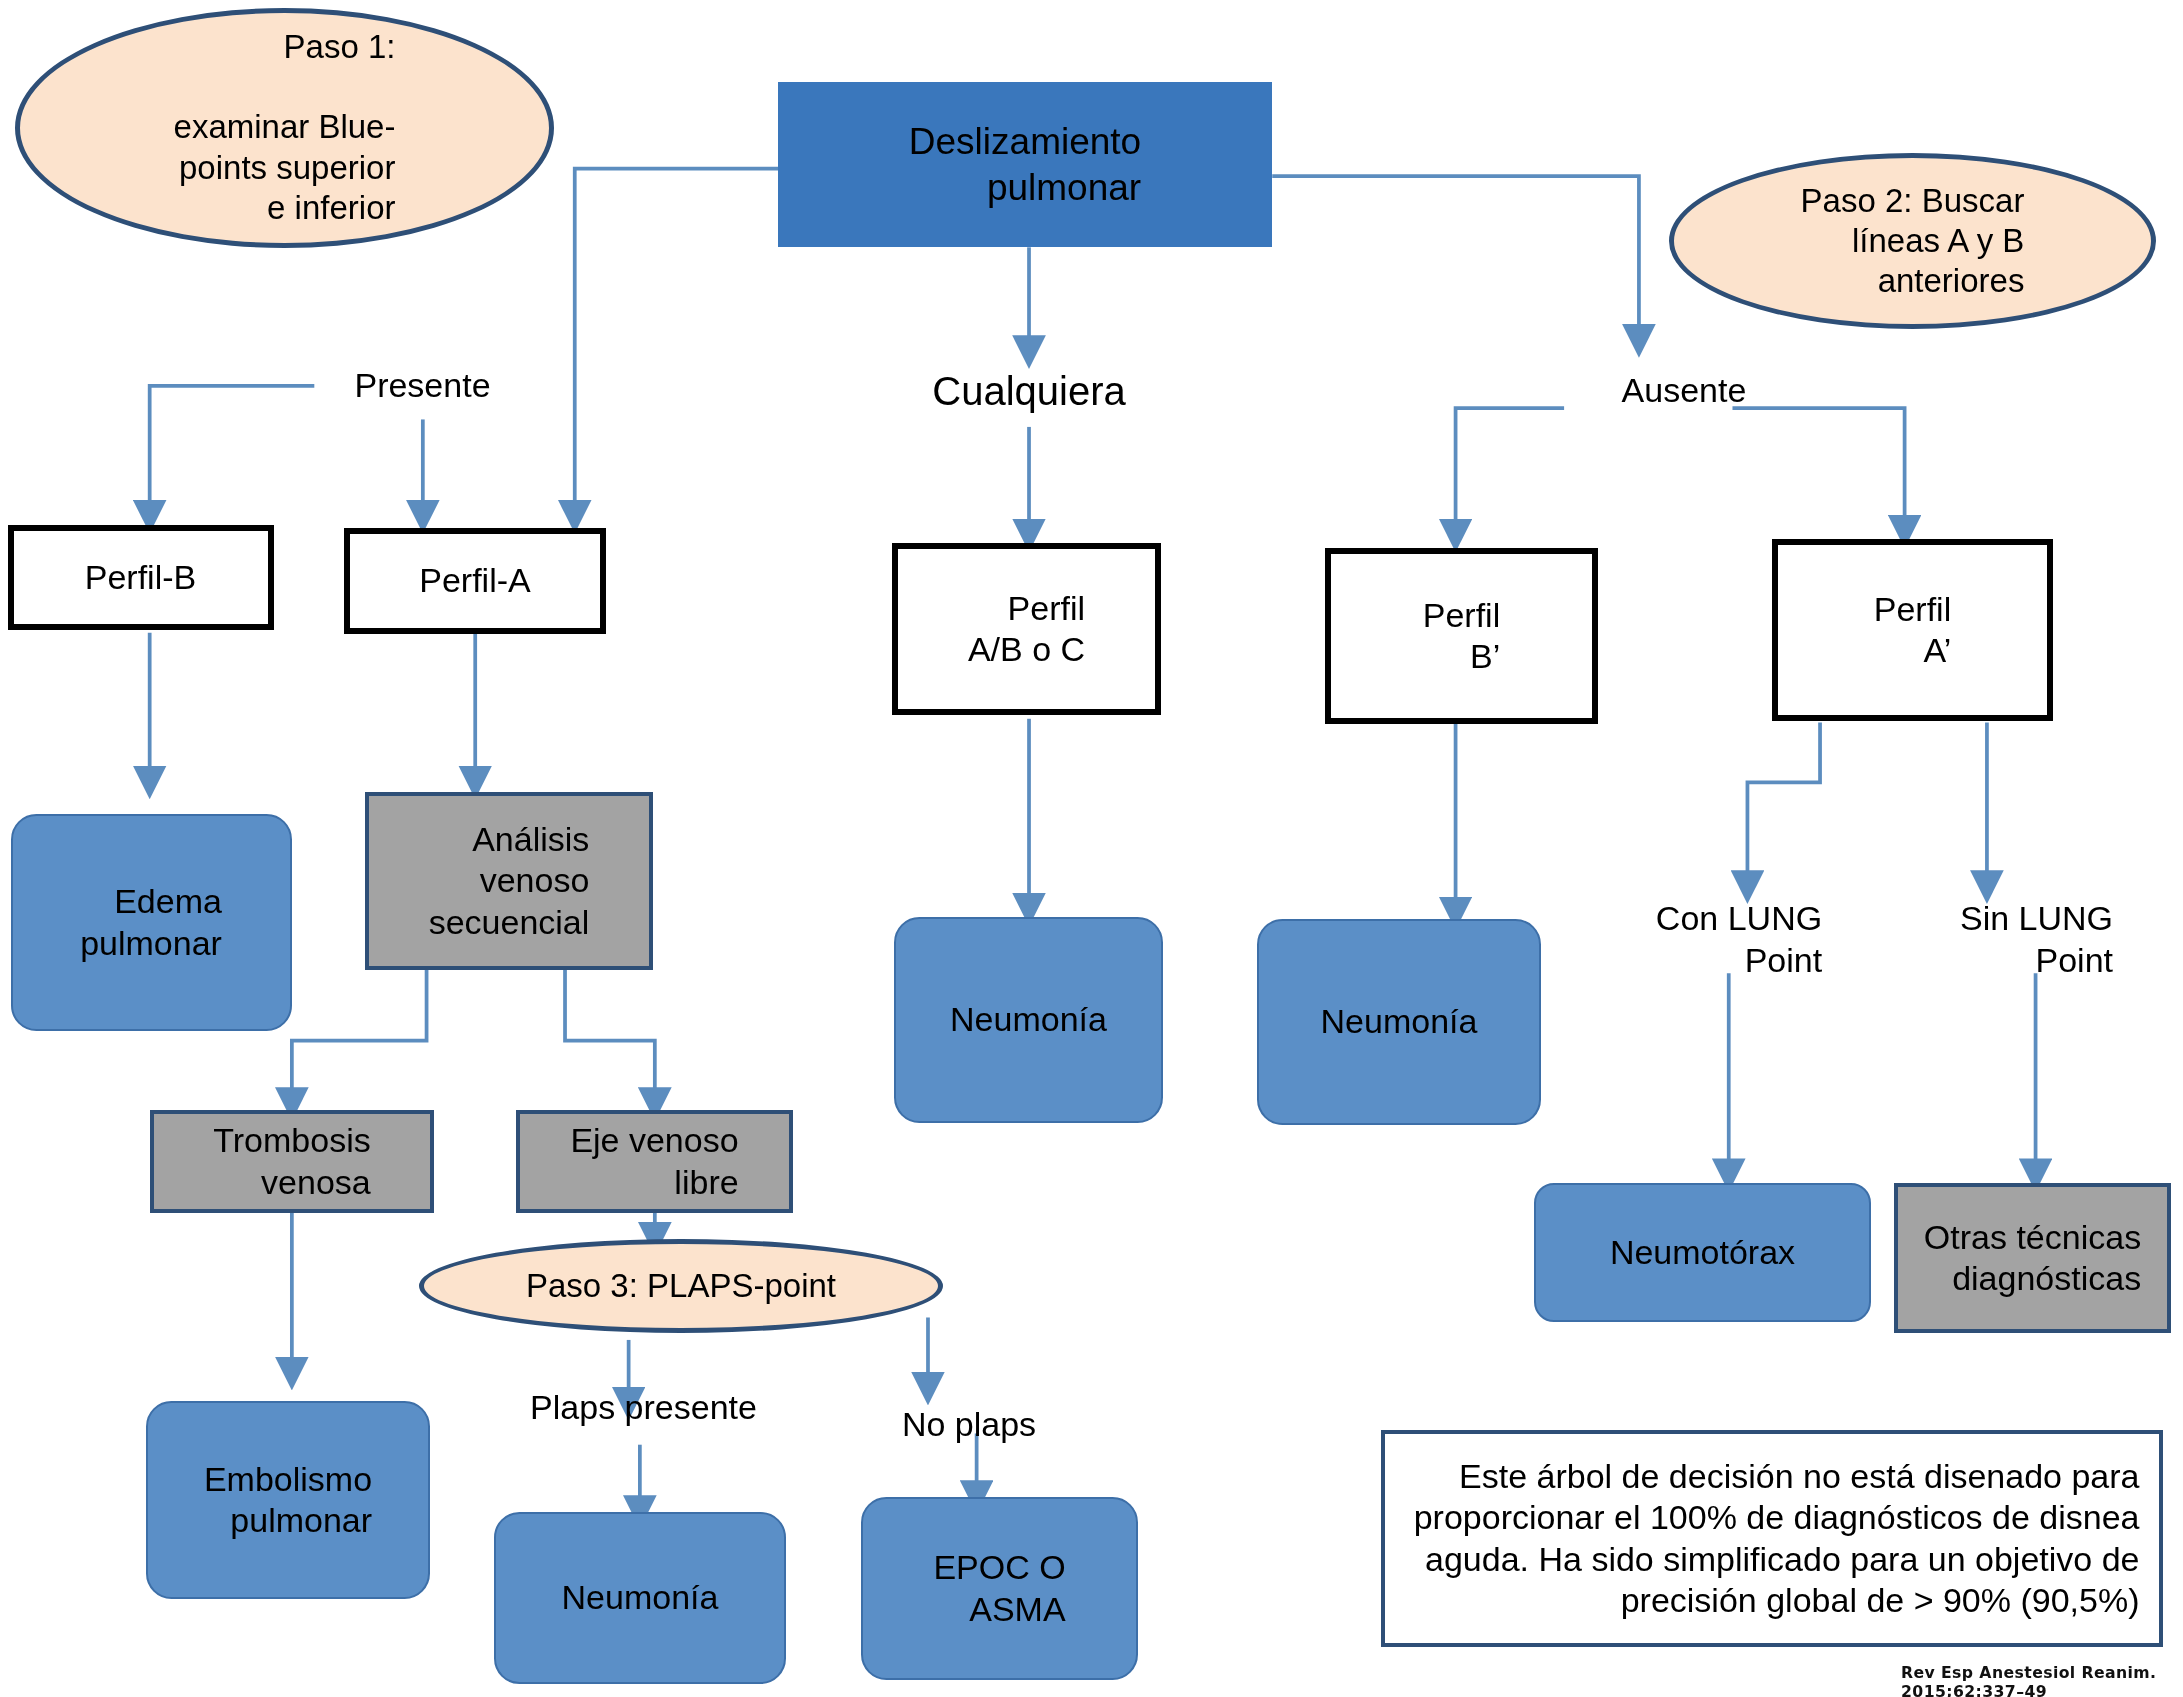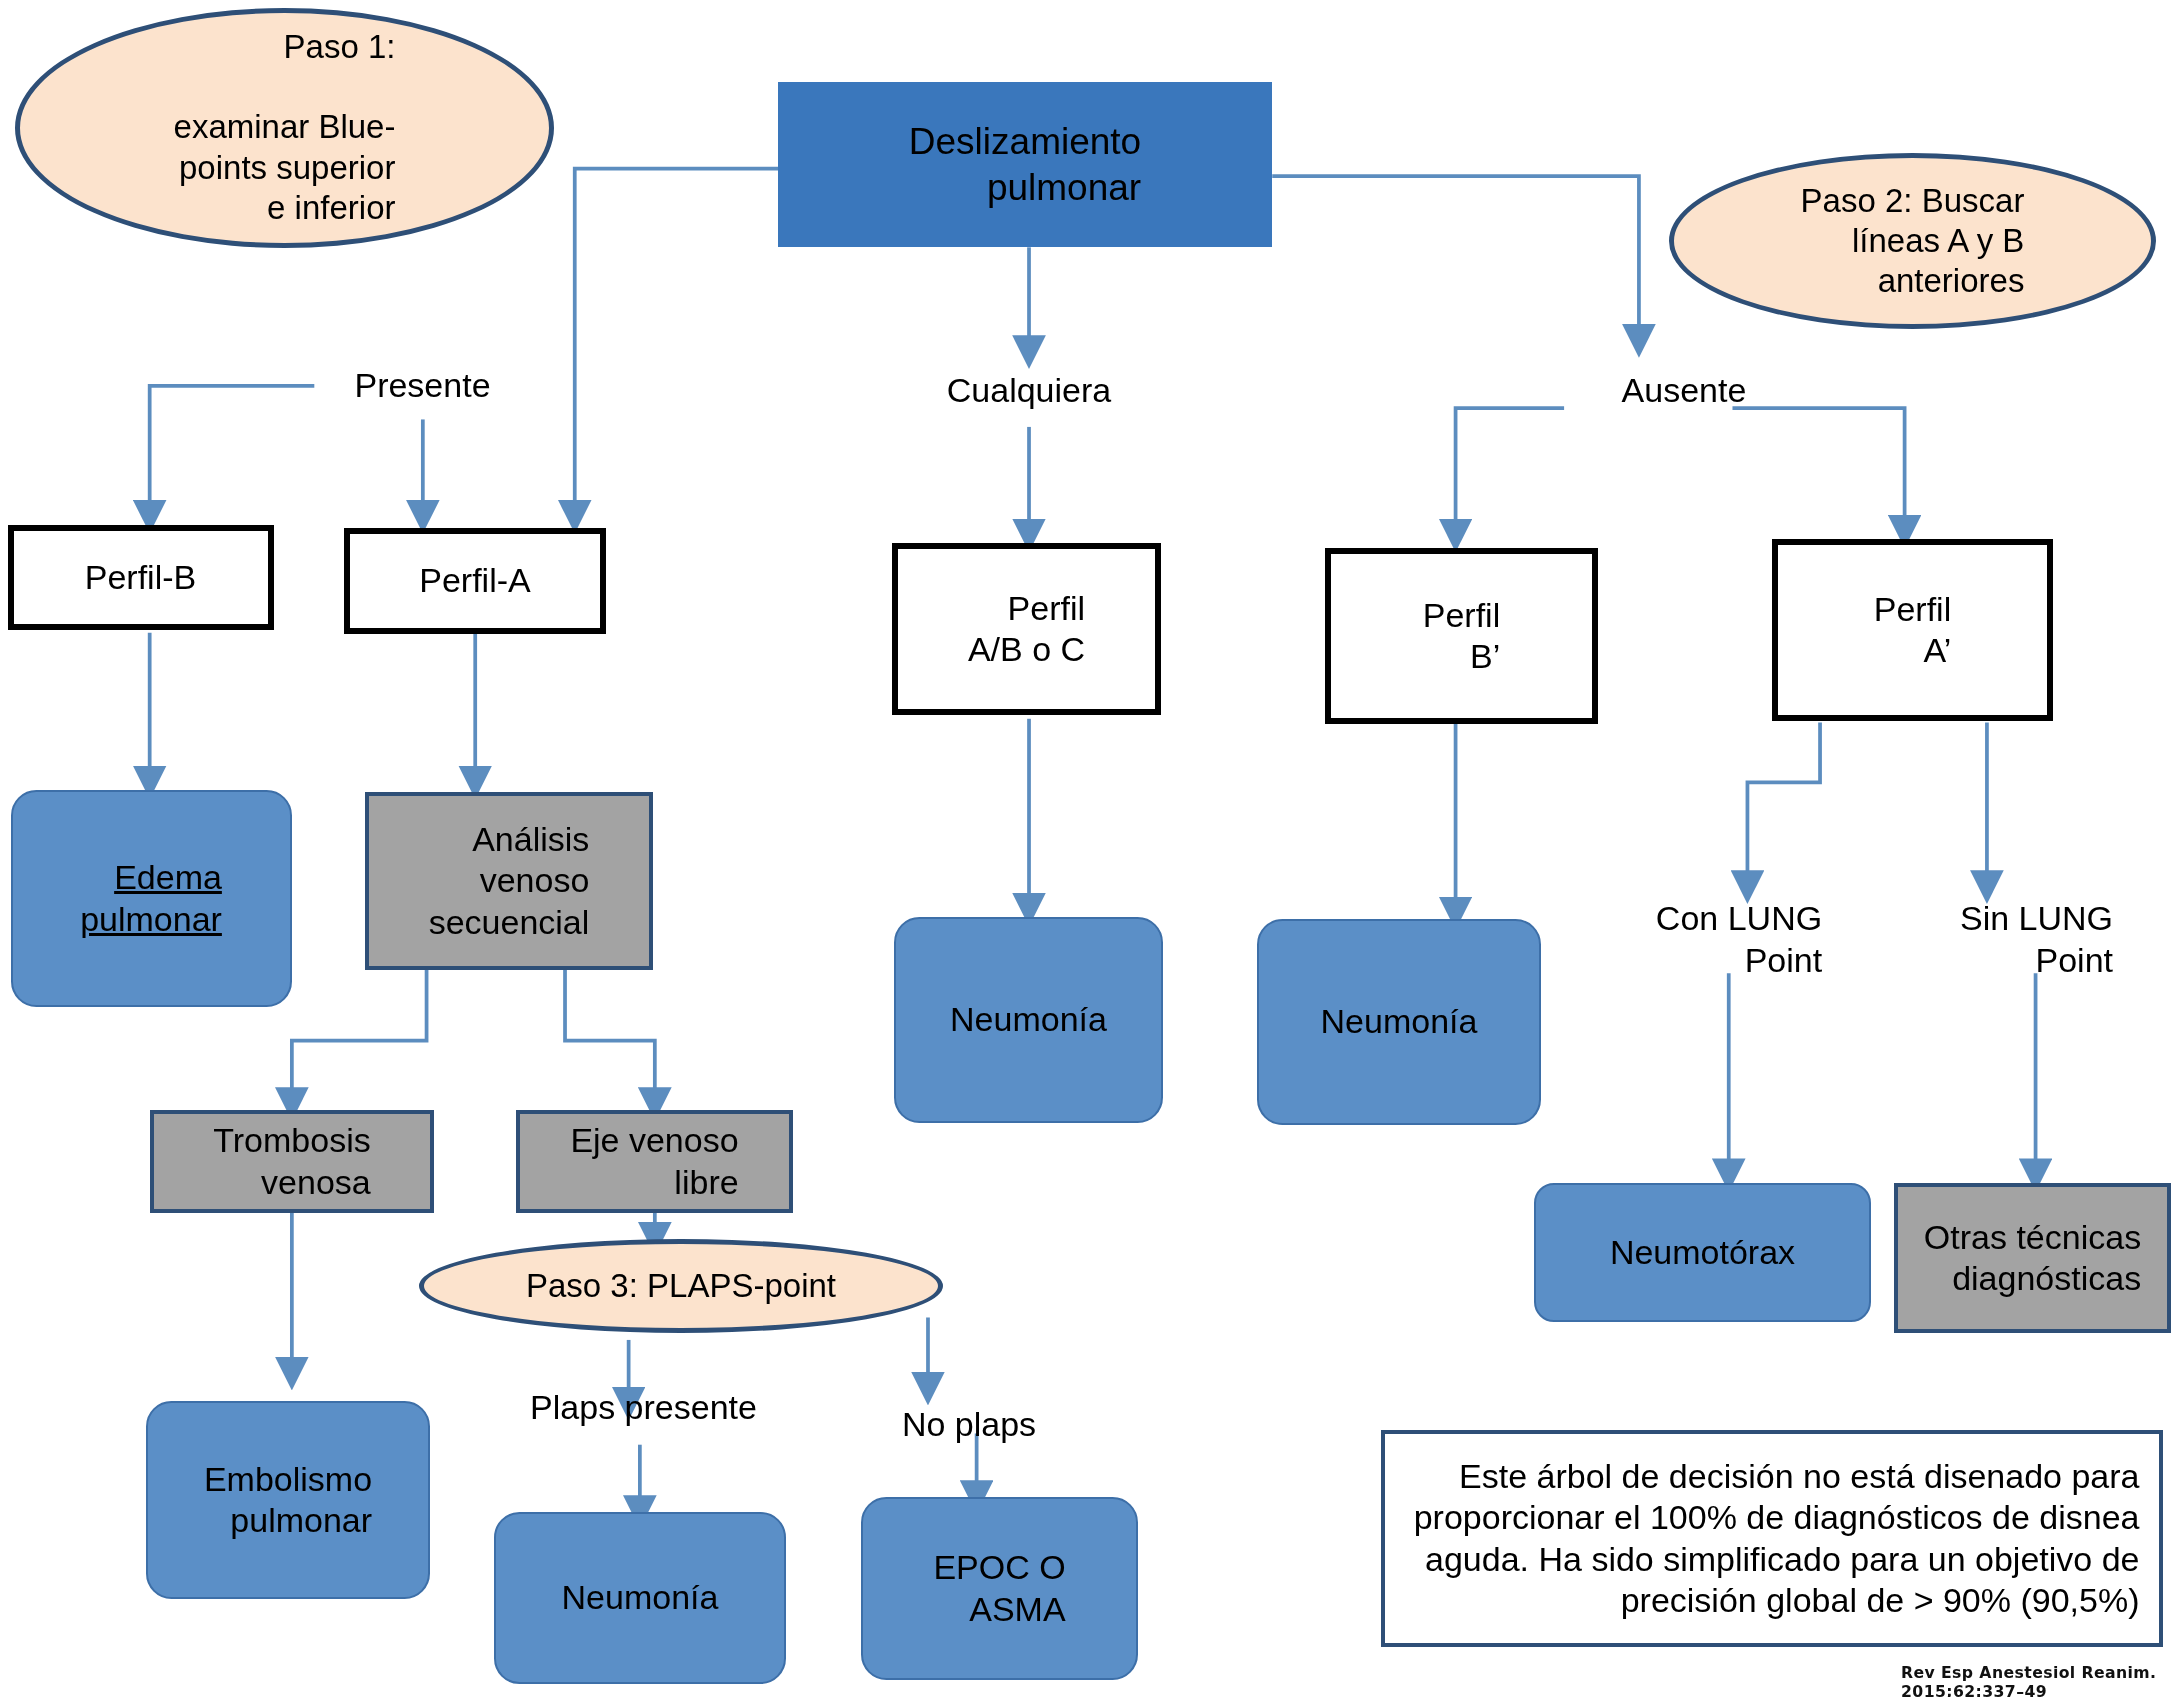--- a/index.html
+++ b/index.html
@@ -150,38 +150,38 @@
 
   <div class="node rect-blue" style="left:778px; top:82px; width:494px; height:165px; font-size:37px;">Deslizamiento
 pulmonar</div>
 
   <div class="node ellipse" style="left:1669px; top:153px; width:487px; height:176px; font-size:33px;">Paso 2: Buscar
 líneas A y B
 anteriores</div>
 
   <div class="node label" style="left:299px; top:358px; width:247px; height:56px; font-size:34px;">Presente</div>
 
-  <div class="node label" style="left:909px; top:363px; width:240px; height:56px; font-size:34px;">Cualquiera</div>
+  <div class="node label" style="left:909px; top:363px; width:240px; height:56px; font-size:40px;">Cualquiera</div>
 
   <div class="node label" style="left:1564px; top:363px; width:240px; height:56px; font-size:34px;">Ausente</div>
 
   <div class="node rect-black" style="left:7.5px; top:525px; width:266px; height:105px; font-size:34px;">Perfil-B</div>
 
   <div class="node rect-black" style="left:344px; top:528px; width:262px; height:106px; font-size:34px;">Perfil-A</div>
 
   <div class="node rect-black" style="left:892px; top:543px; width:269px; height:172px; font-size:34px;">Perfil
 A/B o C</div>
 
   <div class="node rect-black" style="left:1325px; top:548px; width:273px; height:176px; font-size:34px;">Perfil
 B’</div>
 
   <div class="node rect-black" style="left:1772px; top:539px; width:281px; height:182px; font-size:34px;">Perfil
 A’</div>
 
-  <div class="node round-blue" style="left:10.5px; top:790px; width:281px; height:217px; font-size:34px;text-decoration:underline;">Edema
+  <div class="node round-blue" style="left:10.5px; top:814px; width:281px; height:217px; font-size:34px;">Edema
 pulmonar</div>
 
   <div class="node rect-blueborder" style="left:365px; top:792px; width:288px; height:178px; font-size:34px;">Análisis
 venoso
 secuencial</div>
 
   <div class="node round-blue" style="left:894px; top:917px; width:269px; height:206px; font-size:34px;">Neumonía</div>
 
   <div class="node round-blue" style="left:1257px; top:919px; width:284px; height:206px; font-size:34px;">Neumonía</div>
 

